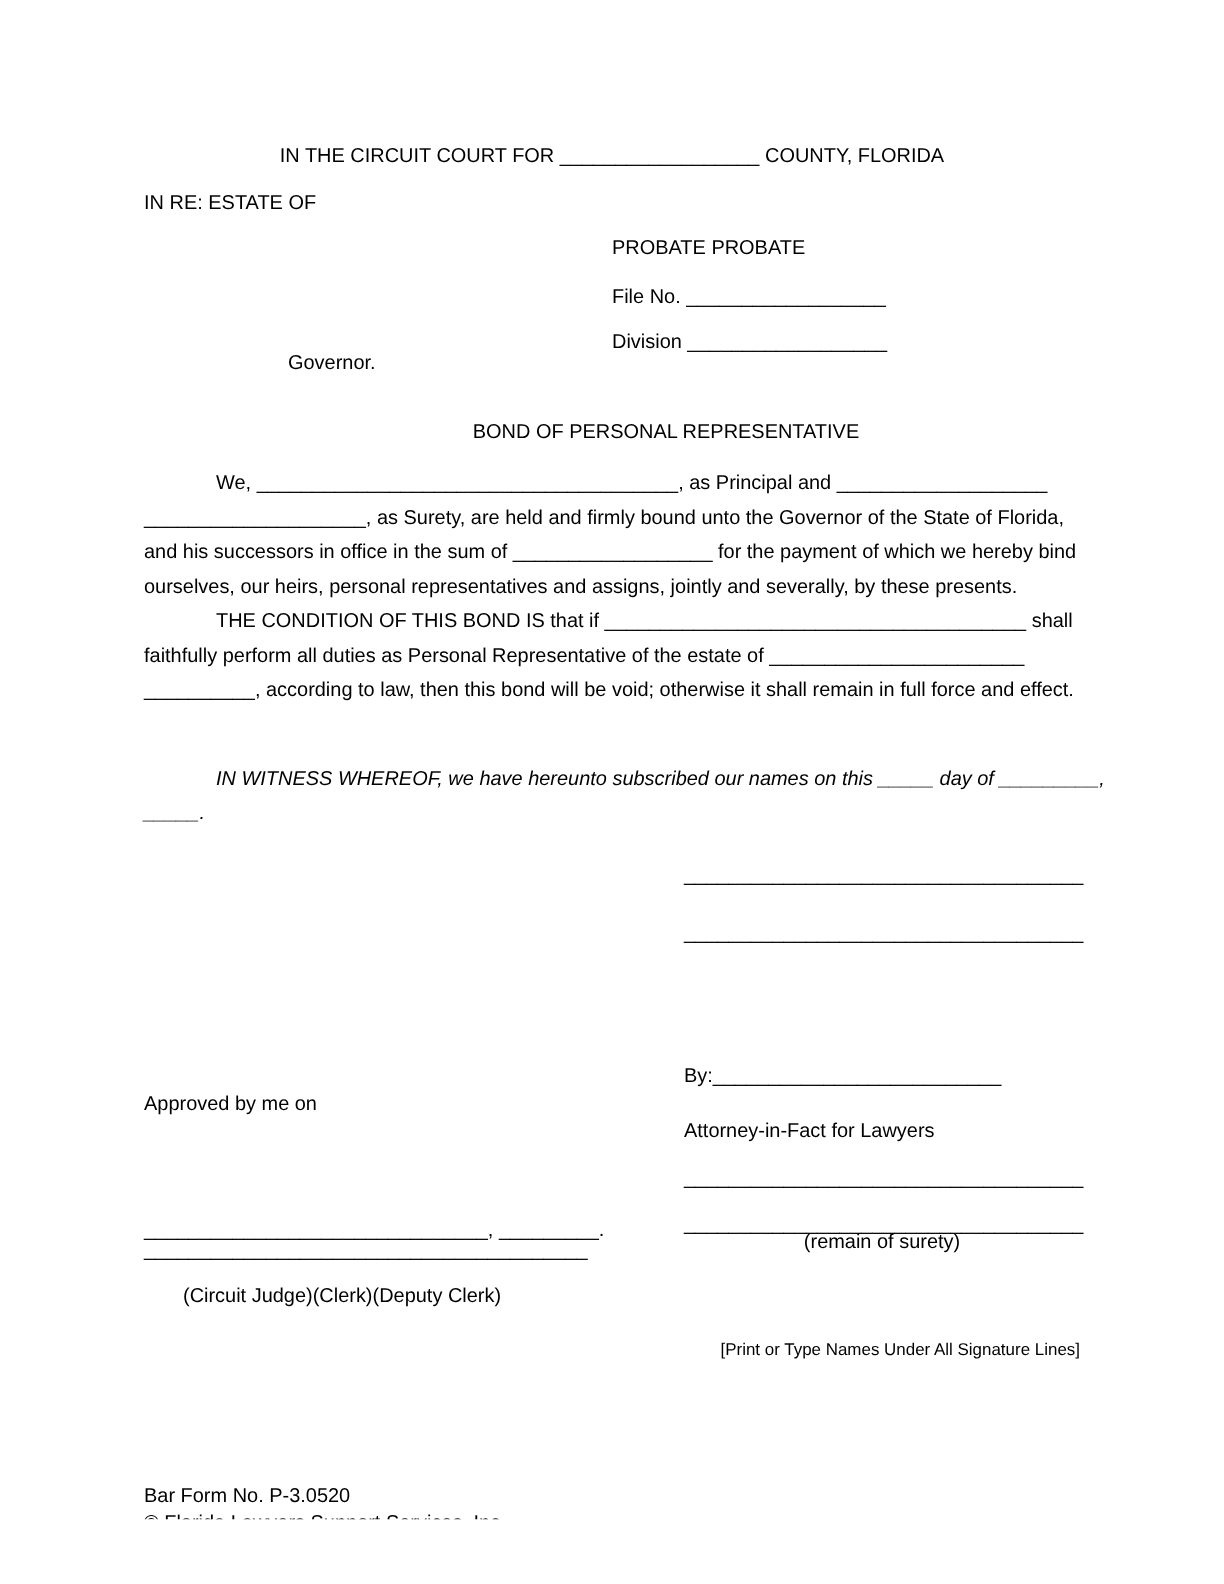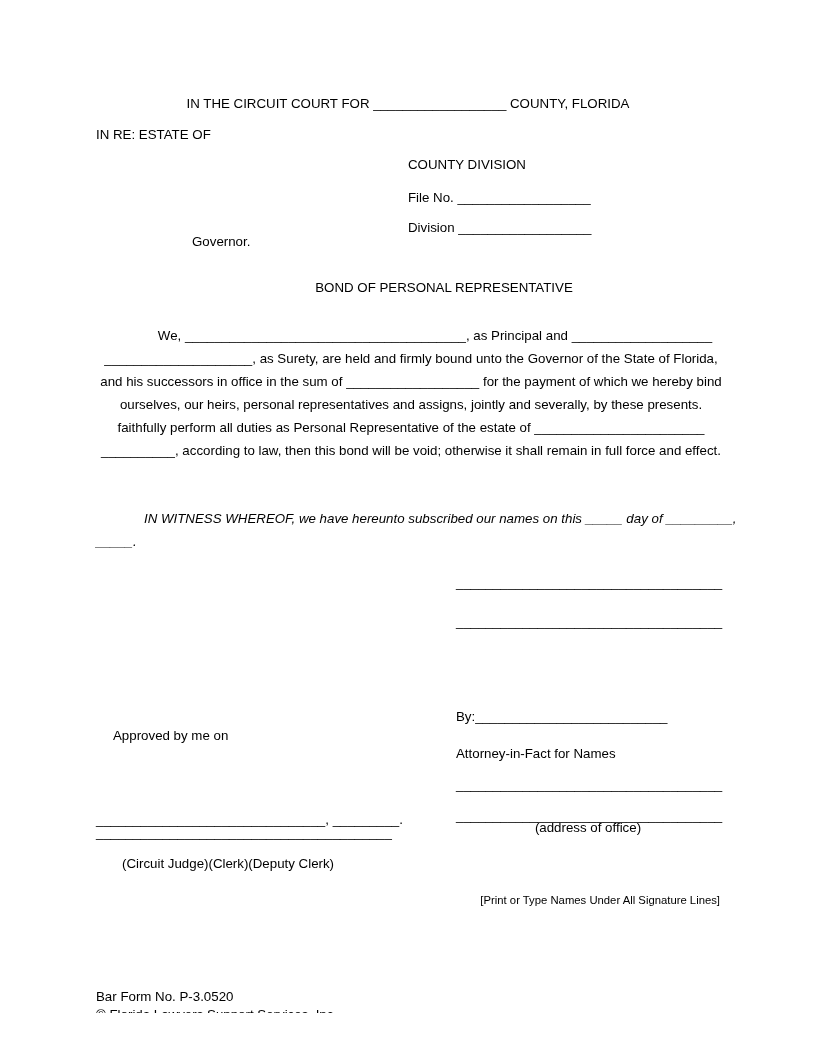--- a/index.html
+++ b/index.html
@@ -24,62 +24,63 @@
 </style>
 </head>
 <body>
 
 <div class="page">
 
   <div class="abs center" style="top:92px;">IN THE CIRCUIT COURT FOR __________________ COUNTY, FLORIDA</div>
 
   <div class="abs" style="top:123px; left:96px;">IN RE: ESTATE OF</div>
 
-  <div class="abs" style="top:153px; left:408px;">COUNTY DIVISION</div>
+  <div class="abs" style="top:153px; left:408px;">PROBATE PROBATE</div>
 
   <div class="abs" style="top:186px; left:408px;">File No. __________________</div>
 
   <div class="abs" style="top:216px; left:408px;">Division __________________</div>
 
   <div class="abs" style="top:230px; left:192px;">Governor.</div>
 
   <div class="abs center" style="top:276px;margin-left:36px;">BOND OF PERSONAL REPRESENTATIVE</div>
 
-  <div class="abs" style="top:324px; left:96px; width:630px;text-align:center;">
+  <div class="abs" style="top:310px; left:96px; width:630px;">
     <div class="doc-line indent">We, ______________________________________, as Principal and ___________________</div>
     <div class="doc-line">____________________, as Surety, are held and firmly bound unto the Governor of the State of Florida,</div>
     <div class="doc-line">and his successors in office in the sum of __________________ for the payment of which we hereby bind</div>
     <div class="doc-line">ourselves, our heirs, personal representatives and assigns, jointly and severally, by these presents.</div>
+    <div class="doc-line indent">THE CONDITION OF THIS BOND IS that if ______________________________________ shall</div>
     <div class="doc-line">faithfully perform all duties as Personal Representative of the estate of _______________________</div>
     <div class="doc-line">__________, according to law, then this bond will be void; otherwise it shall remain in full force and effect.</div>
   </div>
 
   <div class="abs" style="top:507px; left:96px; width:630px;font-style:italic;">
     <div class="doc-line indent">IN WITNESS WHEREOF, we have hereunto subscribed our names on this _____ day of _________,</div>
     <div class="doc-line">_____.</div>
   </div>
 
   <div class="abs" style="top:571px; left:456px;">____________________________________</div>
 
   <div class="abs" style="top:610px; left:456px;">____________________________________</div>
 
 
   <div class="abs" style="top:705px; left:456px;">By:__________________________</div>
 
-  <div class="abs" style="top:724px; left:96px;margin-left:17px;">Approved by me on</div>
+  <div class="abs" style="top:724px; left:96px;">Approved by me on</div>
 
-  <div class="abs" style="top:742px; left:456px;">Attorney-in-Fact for Names</div>
+  <div class="abs" style="top:742px; left:456px;">Attorney-in-Fact for Lawyers</div>
 
   <div class="abs" style="top:793px; left:96px;margin-top:15px;">_______________________________, _________.</div>
 
   <div class="abs" style="top:773px; left:456px;">____________________________________</div>
 
   <div class="abs" style="top:804px; left:456px;">____________________________________</div>
 
-  <div class="abs tight" style="top:820px; left:456px; width:264px; text-align:center;">(address of office)</div>
+  <div class="abs tight" style="top:820px; left:456px; width:264px; text-align:center;">(remain of surety)</div>
 
   <div class="abs" style="top:821px; left:96px;">________________________________________</div>
 
   <div class="abs" style="top:852px; left:122px;">(Circuit Judge)(Clerk)(Deputy Clerk)</div>
 
   <div class="abs small" style="top:893px; right:96px;">[Print or Type Names Under All Signature Lines]</div>
 
   <div class="abs footer-block" style="top:988px; left:96px;">
     <div>Bar Form No. P-3.0520</div>
     <div>© Florida Lawyers Support Services, Inc.</div>

